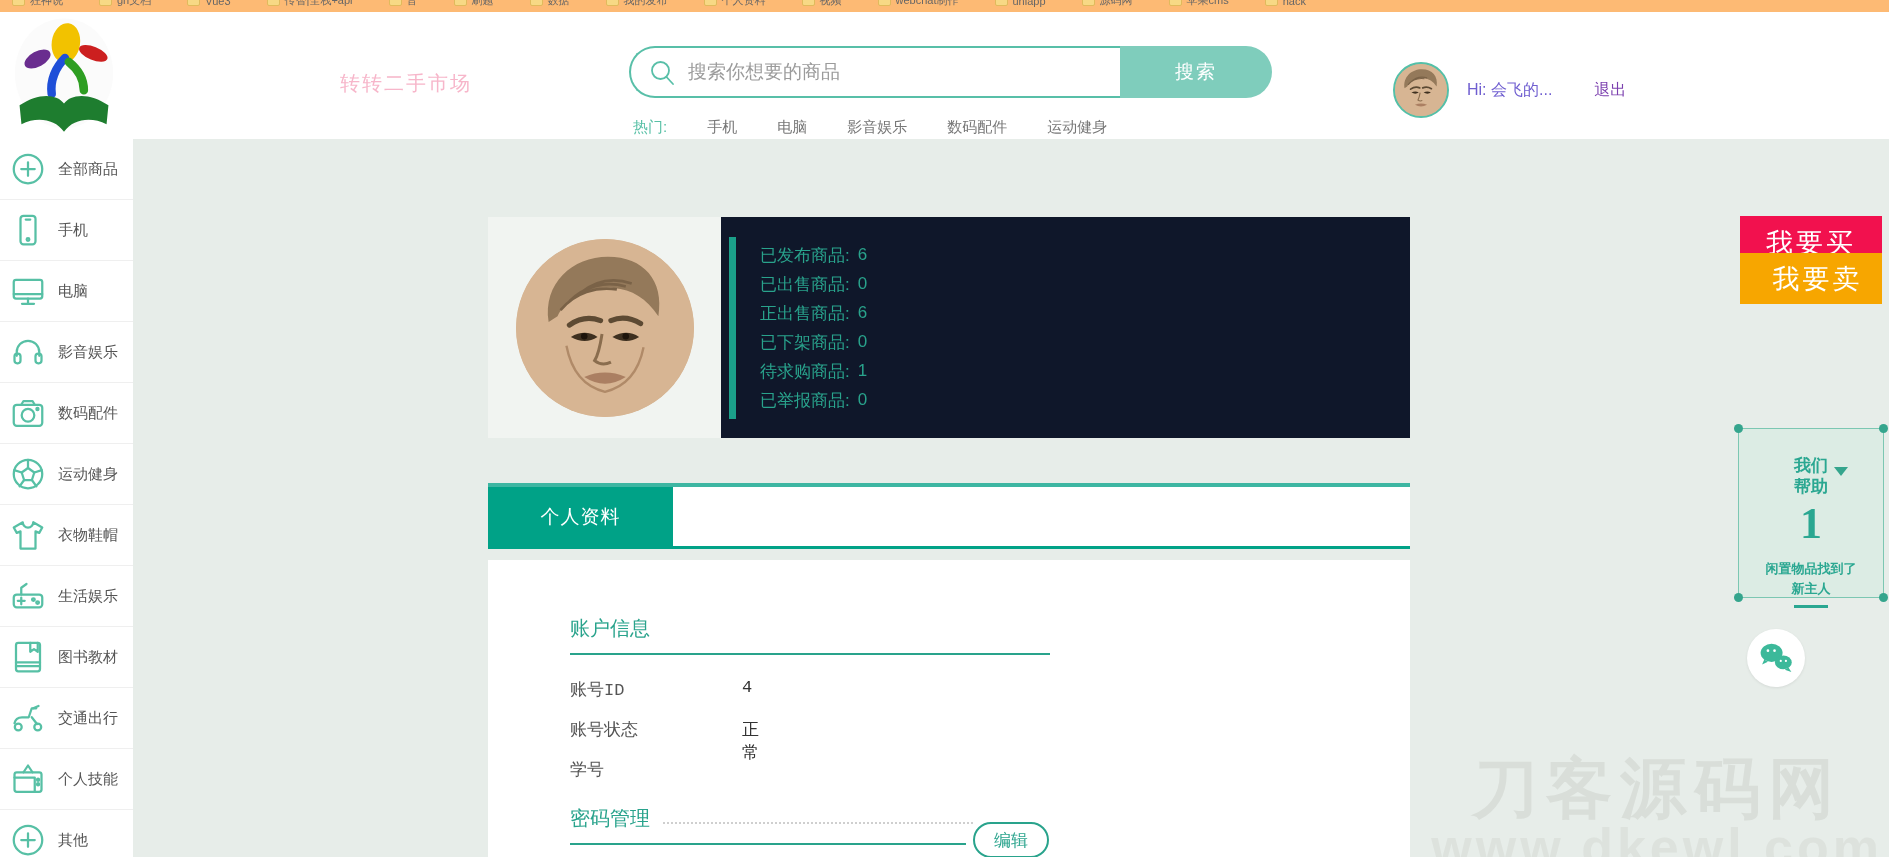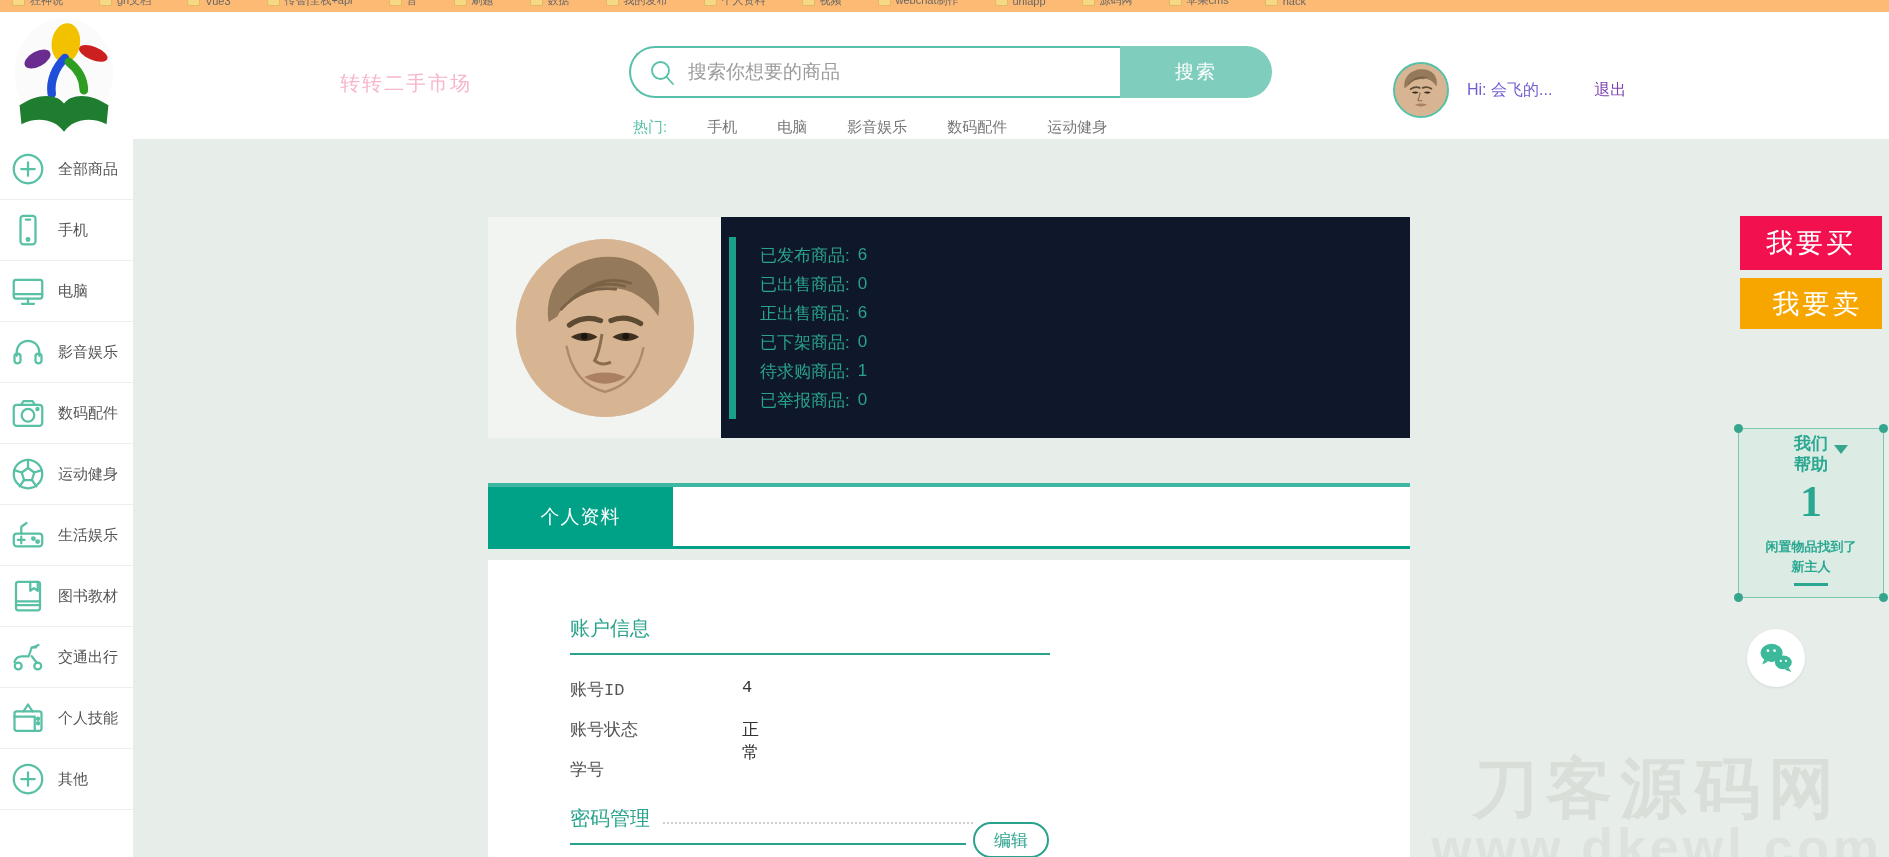--- a/index.html
+++ b/index.html
@@ -76,29 +76,29 @@
   .dotted-line { position:absolute; left:175px; top:262px; width:310px; border-top:2px dotted #cfcfcf; }
   .rule-password { position:absolute; left:82px; top:283px; width:396px; border-top:2px solid #29a38c; }
   .edit-btn { position:absolute; left:485px; top:262px; width:76px; height:36px; background:#fff;
     border:2px solid #29a38c; border-radius:18px; color:#29a38c; font-size:17px; cursor:pointer;
     font-family:"Liberation Sans", sans-serif; }
 
   
   .rail-btn { position:absolute; left:1740px; width:142px; border:none; color:#fff; cursor:pointer;
     font-family:"Liberation Serif", serif; letter-spacing:3px; }
   .btn-buy { top:184px; height:54px; background:#f2114e; font-size:27px;margin-top:32px; }
-  .btn-sell { top:278px; height:51px; background:#f7a600; font-size:27px;padding-left:13px; }
+  .btn-sell { top:253px; height:51px; background:#f7a600; font-size:27px;padding-left:13px; }
   .btn-wanted { top:343px; height:50px; background:#5abe19; font-size:25px; }
 
   .help-box { position:absolute; left:1738px; top:428px; width:146px; height:170px; background:#dcece4;
     border:1px solid #7cc7b2; text-align:center; font-family:"Liberation Serif", serif; color:#2aa791; }
   .corner-dot { position:absolute; width:9px; height:9px; border-radius:50%; background:#35a58d; }
   .dot-tl { left:-5px; top:-5px; } .dot-tr { right:-5px; top:-5px; }
   .dot-bl { left:-5px; bottom:-5px; } .dot-br { right:-5px; bottom:-5px; }
-  .help-title { margin-top:4px; font-size:17px; font-weight:bold; line-height:21px; position:relative; display:inline-block; }
+  .help-title { margin-top:26px; font-size:17px; font-weight:bold; line-height:21px; position:relative; display:inline-block; }
   .help-caret { position:absolute; right:-20px; top:12px; width:0; height:0;
     border-left:7px solid transparent; border-right:7px solid transparent; border-top:9px solid #35a58d; }
   .help-count { font-size:44px; font-weight:bold; margin-top:4px; line-height:46px; }
   .help-caption { font-size:13px; font-weight:bold; line-height:20px; margin-top:12px; }
   .help-underline { width:34px; height:3px; background:#2aa791; margin:6px auto 0; }
 
   .wechat-circle { position:absolute; left:1747px; top:629px; width:58px; height:58px; border-radius:50%;
     background:#fff; display:flex; align-items:center; justify-content:center; cursor:pointer;
     box-shadow:0 1px 3px rgba(0,0,0,0.08); }
 
@@ -269,20 +269,26 @@
           </svg></span>
       <span class="side-label">数码配件</span>
     </div>
     <div class="side-item">
       <span class="s-icon"><svg viewBox="0 0 24 24">
             <circle cx="12" cy="12" r="9.5"></circle>
             <path d="M12 8l4.2 3-1.6 5h-5.2L7.8 11z"></path>
             <path d="M12 8V2.5M16.2 11l5-1.6M14.6 16l3 4.2M9.4 16l-3 4.2M7.8 11l-5-1.6"></path>
           </svg></span>
       <span class="side-label">运动健身</span>
+    </div>
+    <div class="side-item">
+      <span class="s-icon"><svg viewBox="0 0 24 24">
+            <path d="M8.5 3.5L2.5 7l2 3.6 2.5-1V21h10V9.6l2.5 1 2-3.6-6-3.5a3.5 3.5 0 0 1-7 0z"></path>
+          </svg></span>
+      <span class="side-label">衣物鞋帽</span>
     </div>
     <div class="side-item">
       <span class="s-icon"><svg viewBox="0 0 24 24">
             <rect x="2.5" y="11" width="19" height="8.5" rx="2"></rect>
             <path d="M7.5 13v4.5M5.2 15.2h4.6"></path>
             <circle cx="15.6" cy="14.4" r="0.9"></circle>
             <circle cx="18.4" cy="16.4" r="0.9"></circle>
             <path d="M7.5 11V6.5l3.5-2.5"></path>
           </svg></span>
       <span class="side-label">生活娱乐</span>

